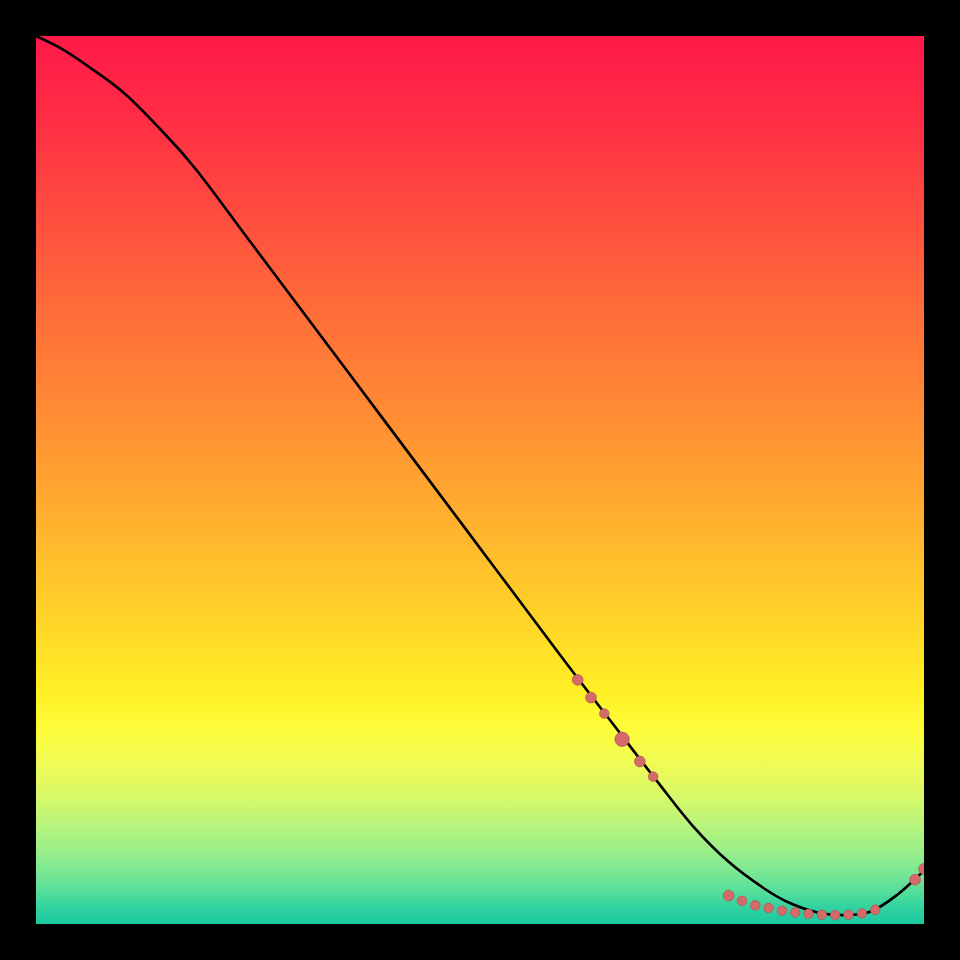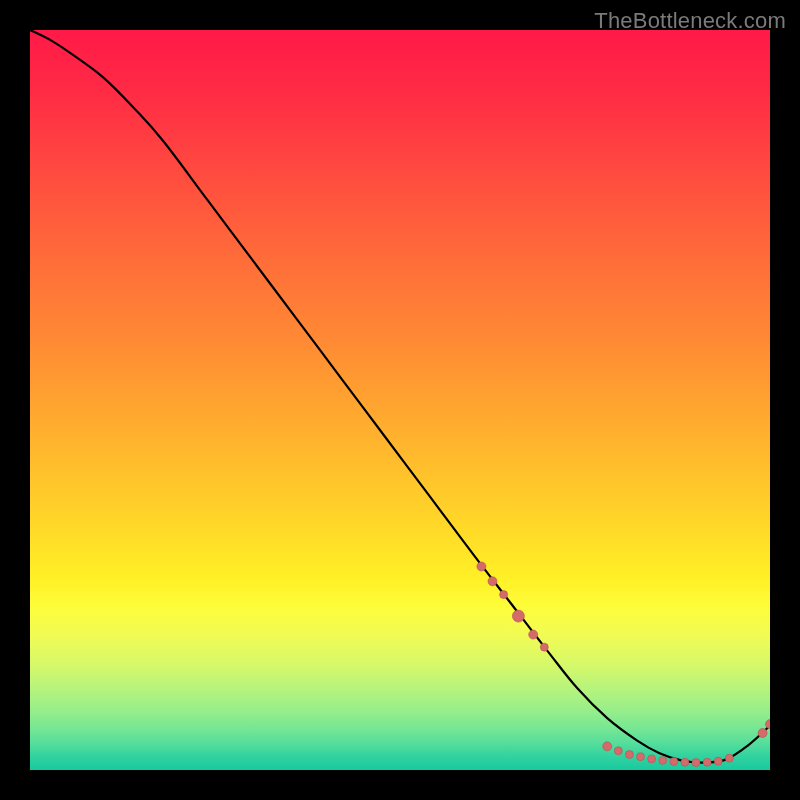--- a/index.html
+++ b/index.html
@@ -76,21 +76,20 @@
     fill: #d46a6a;
     stroke: #b45454;
     stroke-width: 0.6;
   }
 </style>
 </head>
 <body>
 
 <div class="canvas">
 
-  <div class="watermark">TheBottleneck.com</div>
 
   <div class="plot-area">
     <div class="gradient-bg"></div>
 
     <svg class="overlay" viewBox="0 0 740 740" preserveAspectRatio="none">
       <path id="curve-path" class="curve" d="M0,0 C3.9959999999999996,1.998000000000004 14.208,6.438000000000027 22.2,11.100000000000023 C30.192,15.762000000000018 35.076,19.24 44.4,25.899999999999977 C53.724,32.55999999999996 63.344,38.77599999999992 74,48.09999999999991 C84.656,57.4239999999999 92.94400000000002,66.37799999999991 103.60000000000001,77.69999999999993 C114.256,89.02199999999995 119.88,94.35 133.2,111 C146.51999999999998,127.65 161.61599999999999,148.88799999999992 177.6,170.19999999999993 C193.584,191.51199999999994 206.016,208.08800000000002 222,229.40000000000003 C237.984,250.71200000000005 250.41599999999997,267.288 266.4,288.6 C282.38399999999996,309.91200000000003 294.81600000000003,326.48799999999994 310.8,347.79999999999995 C326.784,369.11199999999997 339.216,385.688 355.2,407 C371.18399999999997,428.312 383.61600000000004,444.888 399.6,466.2 C415.584,487.512 429.348,506.08599999999996 444,525.4 C458.652,544.7139999999999 467.68,556.184 481,573.5 C494.32,590.816 506.012,606.282 518,621.6 C529.988,636.918 536.944,646.612 547.6,658.6 C558.2560000000001,670.5880000000001 566.5440000000001,678.8760000000001 577.2,688.2 C587.856,697.524 597.476,704.1396 606.8,710.4 C616.1239999999999,716.6604 621.008,719.3836 629,722.98 C636.992,726.5764 643.2080000000001,728.6484 651.2,730.38 C659.192,732.1116 665.408,732.7332 673.4,732.6 C681.3919999999999,732.4668 687.608,732.7035999999999 695.5999999999999,729.64 C703.5919999999999,726.5764 709.808,721.7072000000001 717.8,715.58 C725.7919999999999,709.4528 736.004,699.1964 740,695.6"></path>
       <g id="dots-group">
           <circle cx="451.4" cy="536.5" r="4.5" class="dot"></circle>
           <circle cx="462.5" cy="551.3" r="4.5" class="dot"></circle>
           <circle cx="473.6" cy="564.62" r="4" class="dot"></circle>

